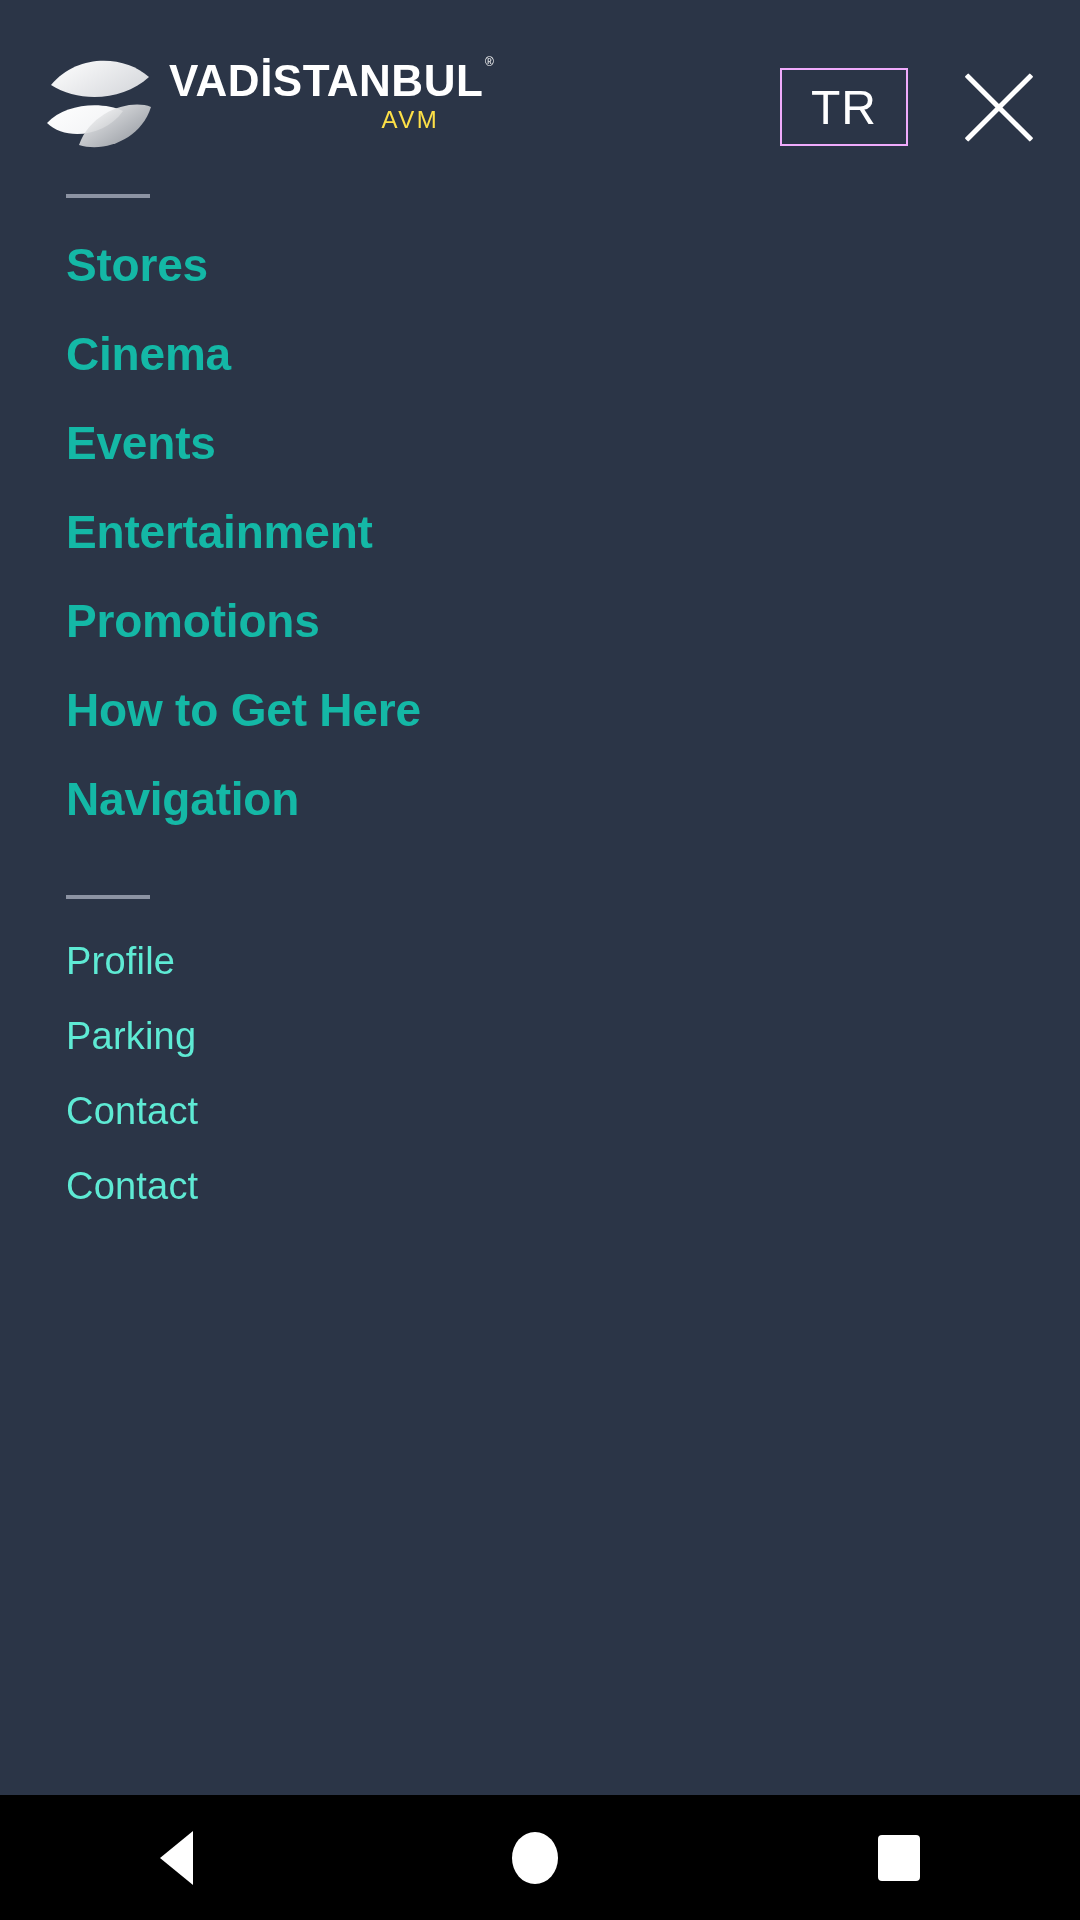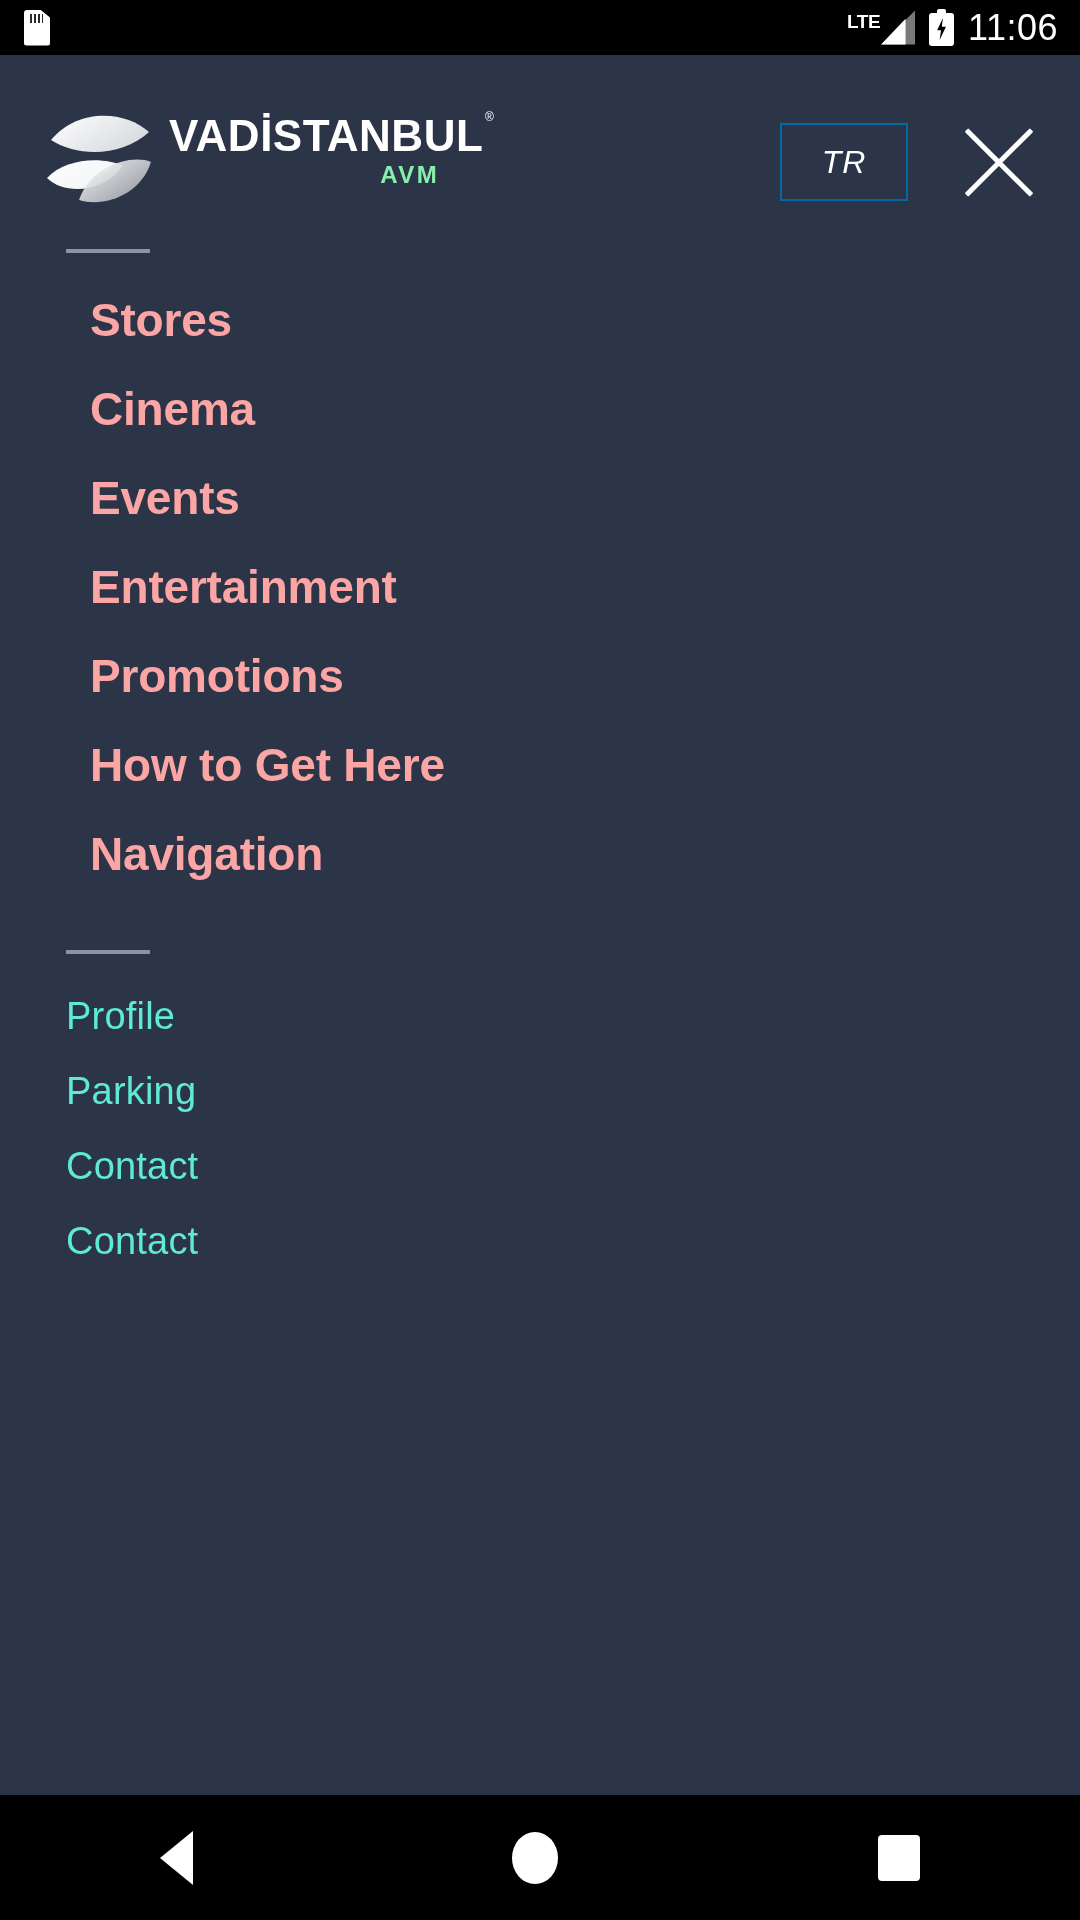--- a/index.html
+++ b/index.html
@@ -86,54 +86,52 @@
   .wm-main {
     position:relative;
     font-size:44px; font-weight:bold; color:#fff;
     letter-spacing:0.5px; line-height:1.04; white-space:nowrap;
   }
   .wm-reg {
     position:absolute; top:-2px; right:-11px;
     font-size:12px; font-weight:normal; color:#fff;
   }
   .wm-sub {
-    font-size:24px; font-weight:bold; color:#86efac;
+    font-size:24px; font-weight:normal; color:#fde047;
     letter-spacing:2.5px; line-height:1.35; margin-right:44px;
   }
   .header-actions { margin-left:auto; display:flex; align-items:center; gap:48px; }
   .lang-btn {
     width:128px; height:78px;
-    border:2px solid #0369a1;
+    border:2px solid #f0abfc;
     display:flex; align-items:center; justify-content:center;
-    color:#fff; font-size:32px; letter-spacing:1px;
+    color:#fff; font-size:48px; letter-spacing:1px;
     background:transparent;
-    font-style:italic;
   }
   .close-btn {
     width:86px; height:86px; position:relative;
     display:flex; align-items:center; justify-content:center;
   }
   .close-btn span {
     position:absolute; width:92px; height:5px; background:#fff; border-radius:1px;
   }
   .close-btn span:nth-child(1) { transform:rotate(45deg); }
   .close-btn span:nth-child(2) { transform:rotate(-45deg); }
 
   
   .menu { flex:1 1 auto; padding:0 0 0 66px; }
   .divider {
     width:84px; height:4px; background:#8c93a3;
     margin:44px 0 0 0;
   }
   .primary-list { margin-top:22px; }
   .primary-item {
-    font-size:46px; font-weight:bold; color:#fca5a5;
+    font-size:46px; font-weight:bold; color:#14b8a6;
     line-height:1; padding:22px 0 21px 0;
     letter-spacing:-0.2px;
-    margin-left:24px;
   }
   .divider2 {
     width:84px; height:4px; background:#8c93a3;
     margin:52px 0 0 0;
   }
   .secondary-list { margin-top:24px; }
   .secondary-item {
     font-size:38px; font-weight:normal; color:#5eead4;
     line-height:1; padding:19px 0 18px 0;
     letter-spacing:0.2px;
@@ -155,43 +153,20 @@
   }
   .nav-recent {
     width:42px; height:46px; background:#fff; border-radius:4px;
   }
 </style>
 </head>
 <body>
 
 <div id="screen">
 
-  <div class="statusbar">
-    <div class="sb-left">
-      <span class="sd-icon">
-        <span class="body"></span>
-          <span class="pins"></span>
-      </span>
-    </div>
-    <div class="sb-right">
-      <span class="lte-wrap">
-        <span class="lte-text">LTE</span>
-        <span class="sig">
-            <span class="full"></span>
-            <span class="filled"></span>
-          </span>
-      </span>
-      <span class="bat">
-        <span class="nub"></span>
-          <span class="shell"></span>
-          <span class="bolt"></span>
-      </span>
-      <span class="clock">11:06</span>
-    </div>
-  </div>
 
   <div class="header">
     <div class="brand">
       <span class="logomark">
         <svg width="110" height="105" viewBox="0 0 110 105" xmlns="http://www.w3.org/2000/svg">
           <defs>
             <linearGradient id="gA" x1="0" y1="0" x2="1" y2="0.6">
               <stop offset="0" stop-color="#ffffff"></stop>
               <stop offset="1" stop-color="#d8dade"></stop>
             </linearGradient>

